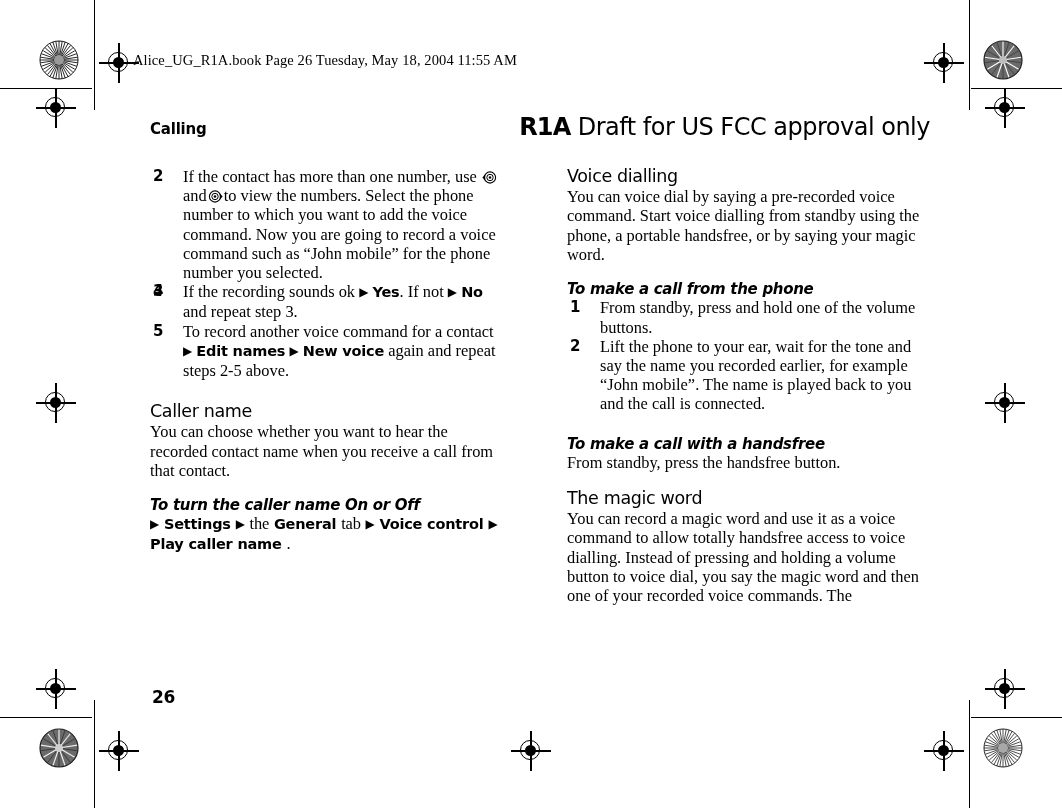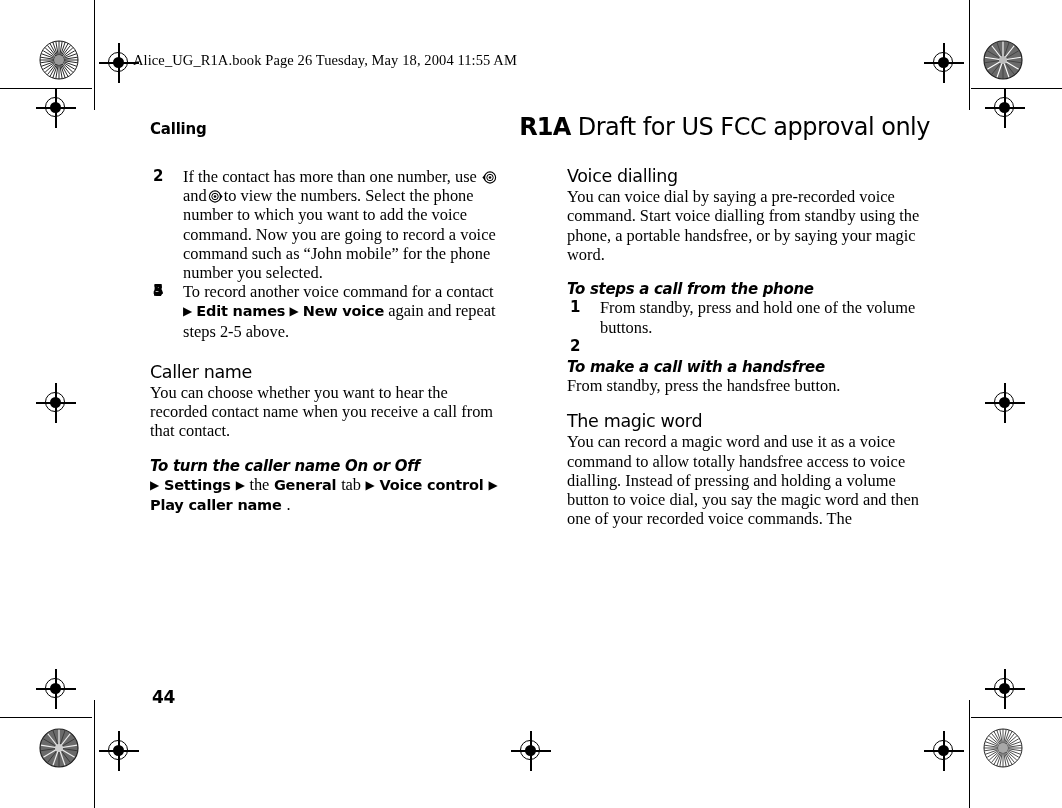--- a/index.html
+++ b/index.html
@@ -494,21 +494,21 @@
                   <ellipse cx="7" cy="6.5" rx="1.3" ry="1.3" fill="#000"></ellipse>
                   <path d="M11.8 3.2 L14.6 6.5 L11.8 9.8 Z" fill="#000"></path>
                 </svg></span><span>to view the numbers. Select the phone number to which you want to add the voice command. Now you are going to record a voice command such as “John mobile” for the phone number you selected.</span></span>
         </li>
 
         <li>
           <span class="num">3</span>
         </li>
 
         <li>
-          <span class="num">4</span>
+          <span class="num">4</span><span class="seg-host"><span>If the recording sounds ok </span><span class="arrow">▶</span> <span class="ui">Yes</span><span>. If not </span><span class="arrow">▶</span> <span class="ui">No</span> <span> and repeat step 3.</span></span>
         </li>
 
         <li>
           <span class="num">5</span><span class="seg-host"><span>To record another voice command for a contact </span><span class="arrow">▶</span> <span class="ui">Edit names</span> <span class="arrow">▶</span> <span class="ui">New voice</span> <span> again and repeat steps 2-5 above.</span></span>
         </li>
       </ol>
 
       <div class="gap-lg"></div>
 
       <h2 class="sec">Caller name</h2>
@@ -520,36 +520,36 @@
       <p class="menupath seg-host"><span class="arrow">▶</span> <span class="ui">Settings</span> <span class="arrow">▶</span> <span class="serif">the</span> <span class="ui">General</span> <span class="serif">tab</span> <span class="arrow">▶</span> <span class="ui">Voice control</span> <span class="arrow">▶</span> <span class="ui">Play caller name</span> <span class="serif">.</span></p>
     </div>
 
     <div class="col col-right">
 
       <h2 class="sec">Voice dialling</h2>
       <p class="body">You can voice dial by saying a pre-recorded voice command. Start voice dialling from standby using the phone, a portable handsfree, or by saying your magic word.</p>
 
       <div class="gap-md"></div>
 
-      <h3 class="proc">To steps a call from the phone</h3>
+      <h3 class="proc">To make a call from the phone</h3>
       <ol class="steps">
         <li>
           <span class="num">1</span><span>From standby, press and hold one of the volume buttons.</span>
         </li>
         <li>
-          <span class="num">2</span>
+          <span class="num">2</span><span>Lift the phone to your ear, wait for the tone and say the name you recorded earlier, for example “John mobile”. The name is played back to you and the call is connected.</span>
         </li>
       </ol>
 
       <div class="gap-lg"></div>
 
       <h3 class="proc">To make a call with a handsfree</h3>
       <p class="body">From standby, press the handsfree button.</p>
 
       <div class="gap-md"></div>
 
       <h2 class="sec">The magic word</h2>
       <p class="body">You can record a magic word and use it as a voice command to allow totally handsfree access to voice dialling. Instead of pressing and holding a volume button to voice dial, you say the magic word and then one of your recorded voice commands. The</p>
     </div>
   </div>
 
-  <div class="folio">44</div>
+  <div class="folio">26</div>
 </div>
 
 </body></html>

